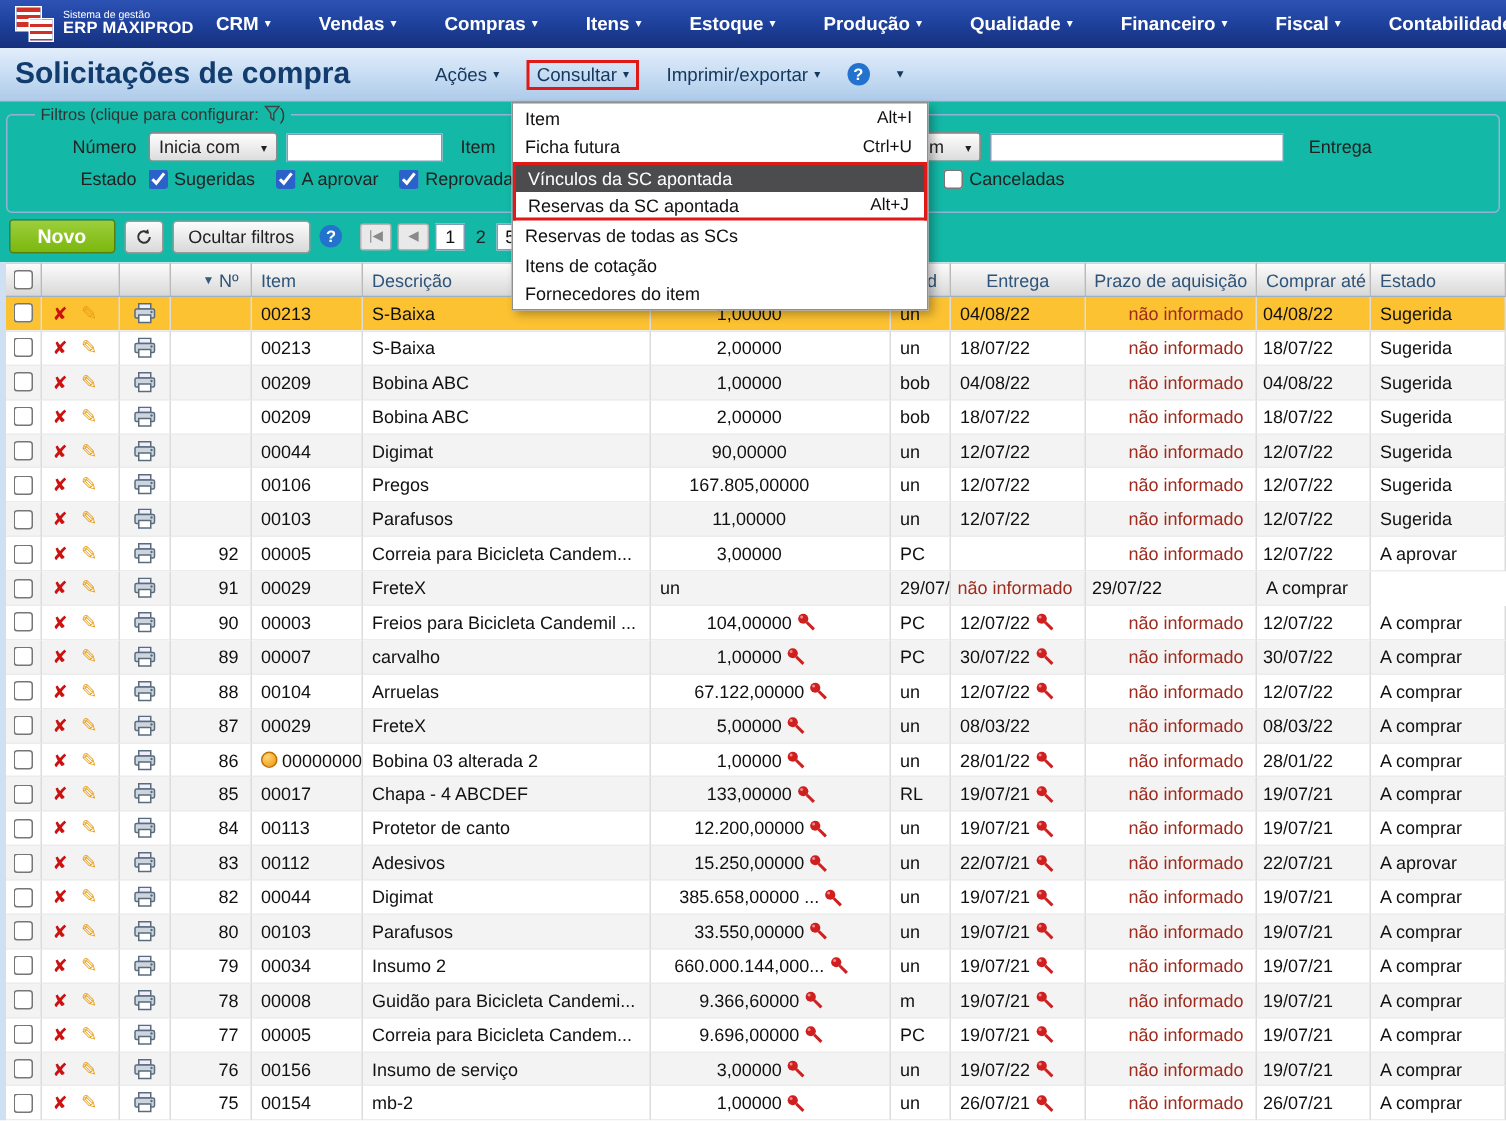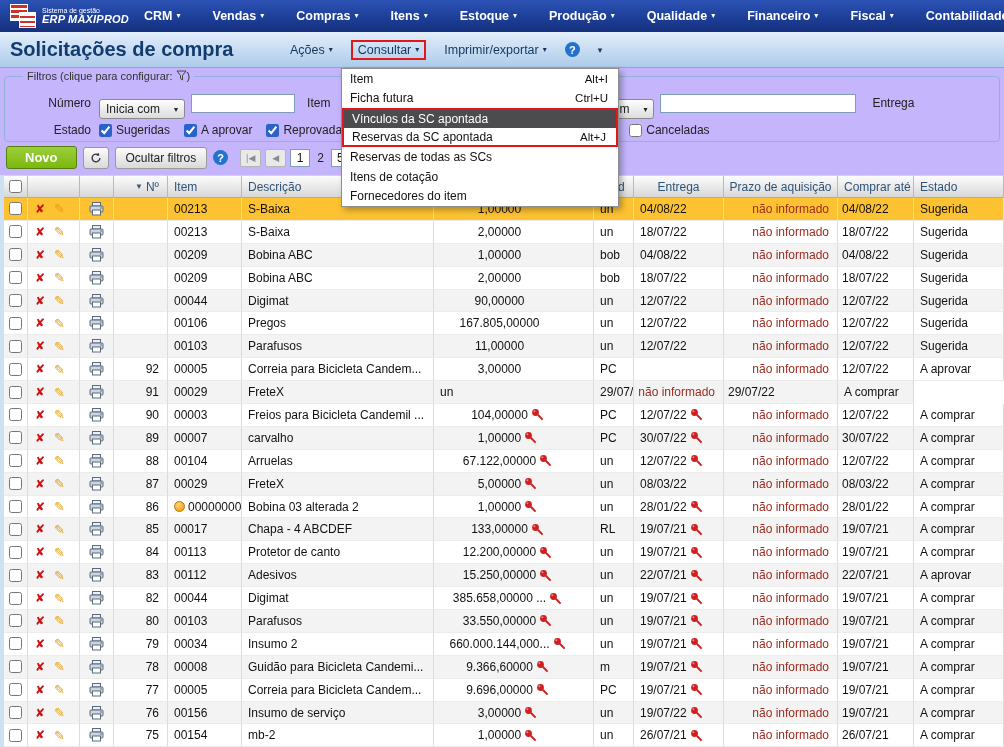--- a/index.html
+++ b/index.html
@@ -15,45 +15,45 @@
   
   .topnav{height:32px;background:linear-gradient(#2c52b4,var(--nav-bg) 55%,#16307c);display:flex;align-items:center;padding:0 10px;color:#fff;}
   .logo{display:flex;align-items:center;gap:6px;width:128px;flex:0 0 auto;cursor:pointer;}
   .logo-mark{width:26px;height:24px;position:relative;display:inline-block;}
   .logo-mark::before{content:"";position:absolute;left:0;top:0;width:16px;height:15px;border:1px solid #fff;
     background:repeating-linear-gradient(180deg,#d03025 0 3px,#fff 3px 5px);}
   .logo-mark::after{content:"";position:absolute;left:9px;top:8px;width:15px;height:14px;border:1px solid #fff;
     background:repeating-linear-gradient(180deg,#fff 0 3px,#d03025 3px 5px);}
   .logo-text{display:flex;flex-direction:column;line-height:1.05;}
   .lt1{font-size:7px;}
-  .lt2{font-size:11px;font-weight:bold;font-style:italic;letter-spacing:.2px;}
+  .lt2{font-size:11px;font-weight:bold;letter-spacing:.2px;}
   .navitems{display:flex;align-items:center;gap:32px;margin-left:6px;}
   .nav-item{display:inline-flex;align-items:center;gap:4px;font-size:12.5px;font-weight:bold;cursor:pointer;white-space:nowrap;}
   .caret{font-size:8px;line-height:1;}
   .navright{margin-left:auto;display:flex;align-items:center;gap:14px;padding-right:56px;}
   .navicon{display:inline-flex;align-items:center;gap:4px;cursor:pointer;}
   .gear{font-size:16px;line-height:1;}
   .qcirc{width:14px;height:14px;border:1px solid #fff;border-radius:50%;font-size:10px;font-weight:bold;display:inline-flex;align-items:center;justify-content:center;}
   
   .titlebar{height:36px;background:linear-gradient(#e2eefb,#aecbea);display:flex;align-items:center;padding:0 10px;border-bottom:1px solid #88a8cc;}
   .title{font-size:20px;font-weight:bold;color:#123c6e;margin:0;width:280px;flex:0 0 auto;}
   .tbmenus{display:flex;align-items:center;gap:18px;font-size:12.5px;color:#14375e;}
   .tbm{display:inline-flex;align-items:center;gap:4px;cursor:pointer;white-space:nowrap;}
   .caret2{font-size:8px;}
   .annot-consultar{border:2px solid var(--annotation-red);padding:1px 5px;}
   .qblue{width:15px;height:15px;border-radius:50%;background:#2272ce;color:#fff;font-weight:bold;font-size:11px;display:inline-flex;align-items:center;justify-content:center;flex:0 0 auto;cursor:pointer;}
   .caret3{font-size:9px;color:#14375e;cursor:pointer;}
   
-  .panel{background:#c4b5fd;padding:2px 4px 0 4px;height:107px;}
+  .panel{background:#14b8a6;padding:2px 4px 0 4px;height:107px;}
   .filters{border:1px solid #93b2d8;border-radius:4px;margin:0;padding:1px 6px 5px 6px;height:72px;}
   .filters legend{font-size:11px;color:#333;padding:0 4px;margin-left:12px;cursor:pointer;}
   .frow{display:flex;align-items:center;margin-top:4px;color:#222;}
   .flabel{width:88px;text-align:right;padding-right:8px;flex:0 0 auto;}
   .flabel2{margin-left:12px;margin-right:4px;}
-  .fselect{background:linear-gradient(#fefefe,#dcdcdc);border:1px solid #8a8a8a;border-radius:3px;height:20px;padding:0 6px;display:inline-flex;gap:14px;align-items:center;cursor:pointer;white-space:nowrap;margin-top:12px;}
+  .fselect{background:linear-gradient(#fefefe,#dcdcdc);border:1px solid #8a8a8a;border-radius:3px;height:20px;padding:0 6px;display:inline-flex;gap:14px;align-items:center;cursor:pointer;white-space:nowrap;}
   .scaret{font-size:8px;}
   .finput{height:19px;border:1px solid #7f9db9;margin-left:6px;font-size:12px;padding:0 3px;font-family:inherit;}
   .w110{width:104px;}
   .w230{width:228px;margin-left:10px;}
   .w200{width:196px;}
   .ml16{margin-left:16px;}
   .echecks{display:flex;gap:14px;align-items:center;}
   .echk{display:inline-flex;gap:4px;align-items:center;cursor:pointer;white-space:nowrap;}
   input[type=checkbox]{width:13px;height:13px;accent-color:var(--accent-blue);margin:0;}
   

